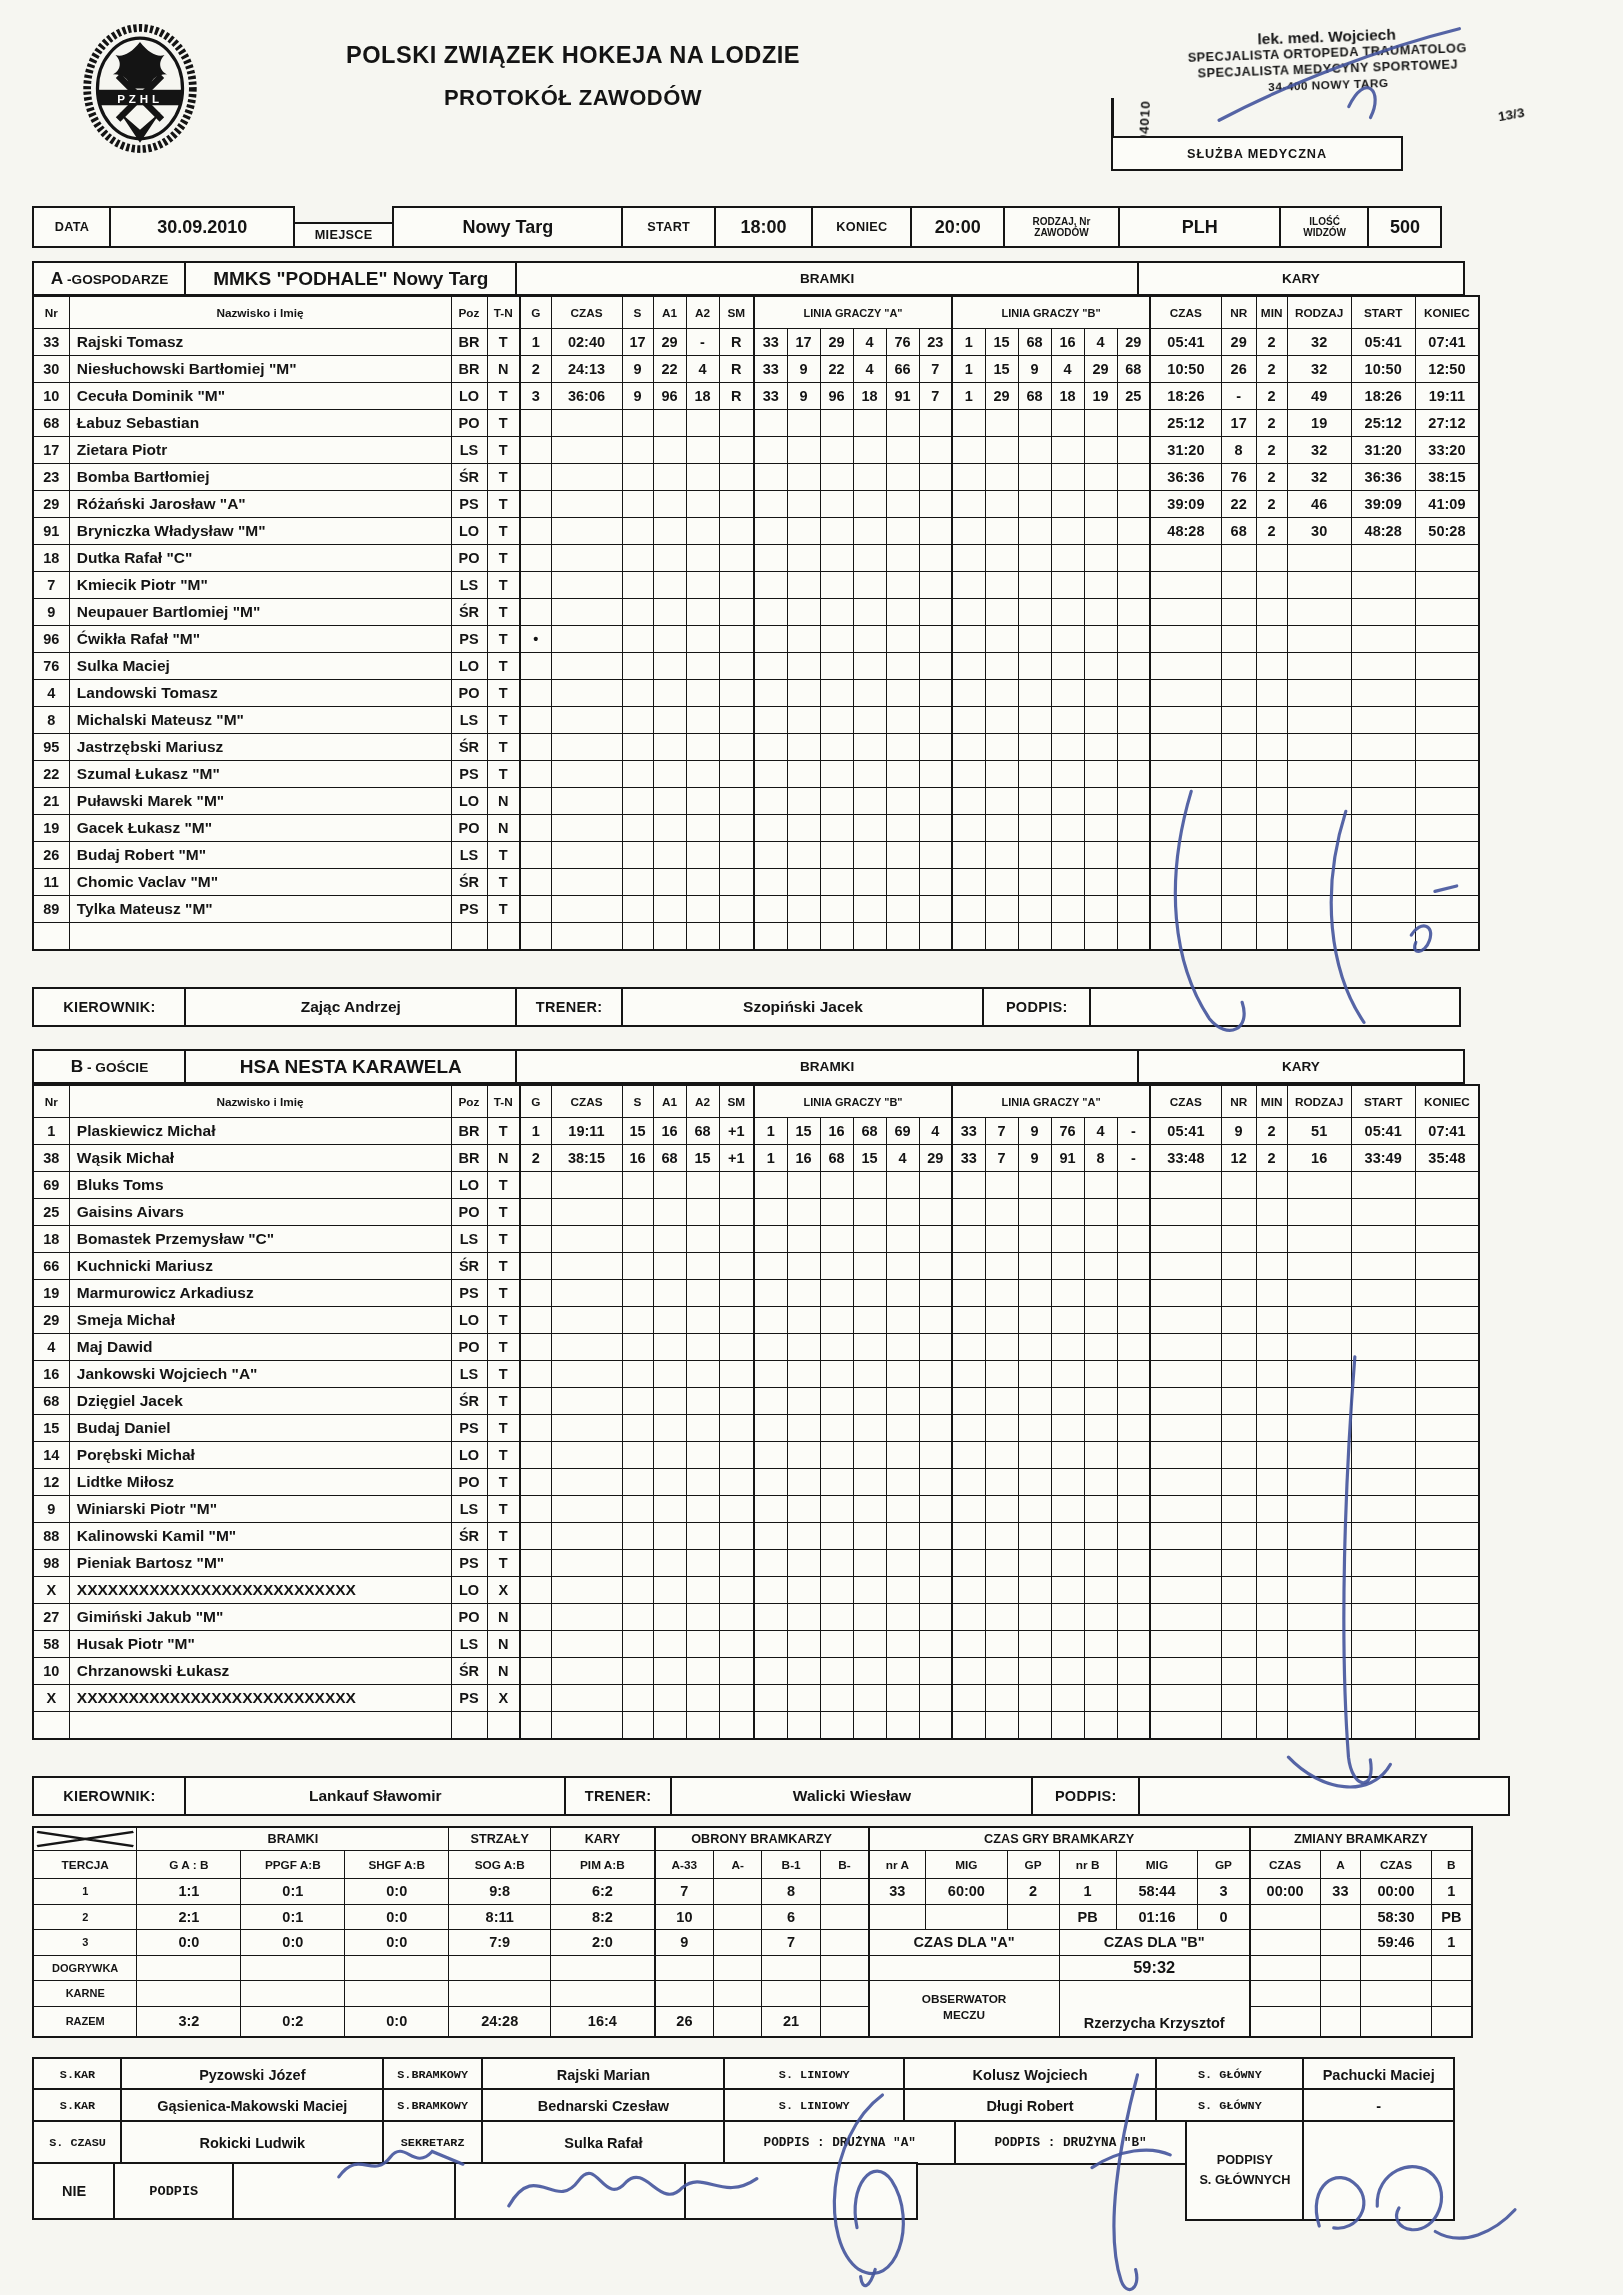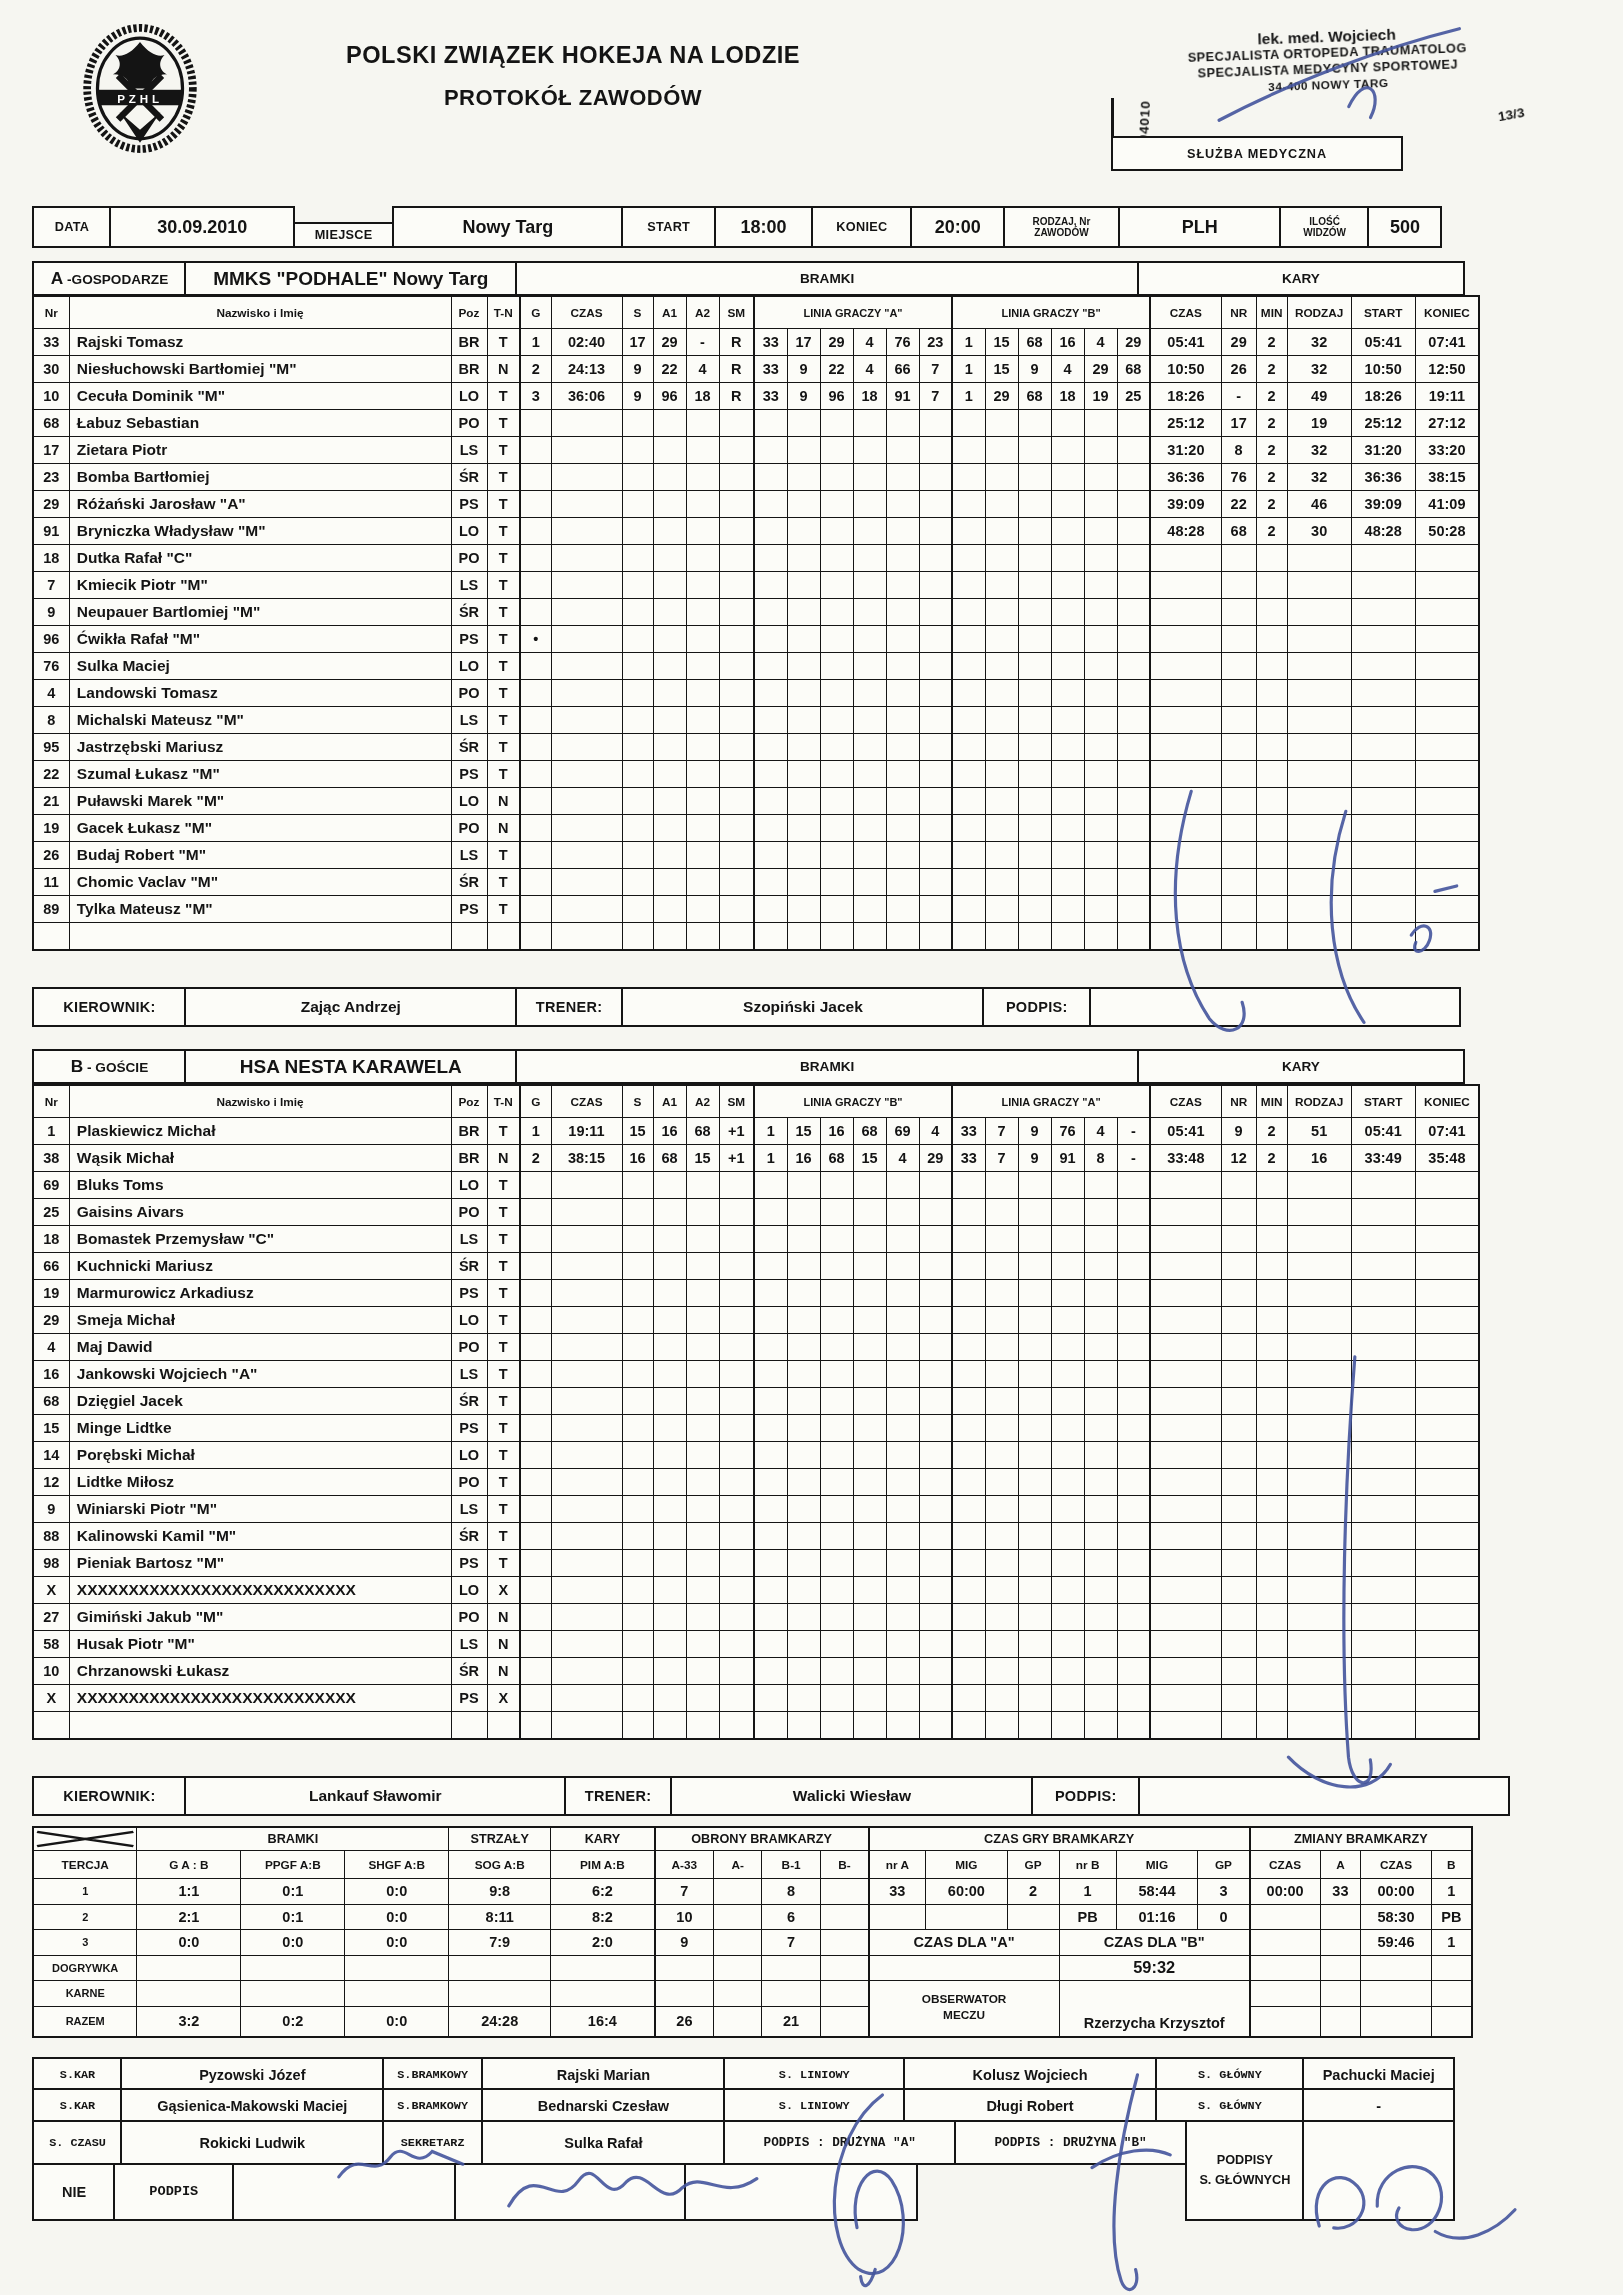--- a/index.html
+++ b/index.html
@@ -33,21 +33,21 @@
              padding:0 0.9px;overflow:hidden;white-space:nowrap;}
   .sumtab td.row-label{font-size:11px;}
   .sumtab td.obs{font-size:11.8px;white-space:pre-line;line-height:1.35;}
   .sumtab td.obsname{vertical-align:bottom;padding-bottom:4.5px;font-size:14.5px;}
   .sumtab td.big{font-size:16.4px;}
   .sumtab tr.razem td{height:29px;}
   .xsvg{display:block;width:100%;height:18px;}
   
   .oname{font-size:14.5px;}
   .olab{font-size:11.8px;font-family:Liberation Mono, monospace;}
-  .orow34{position:absolute;left:32px;display:flex;align-items:center;}
+  .orow34{position:absolute;left:32px;display:flex;align-items:flex-start;}
   .o34left{display:flex;flex-direction:column;}
   .o34left .flexrow2{display:flex;}
   .o34left .flexrow2.second{margin-top:-2.7px;}
   .tall-lab{font-size:12.7px;line-height:1.5;}
   
   .titles{position:absolute;left:291px;width:564px;text-align:center;font-weight:700;}
   .org-title{font-size:23.6px;letter-spacing:0.5px;}
   .doc-title{font-size:22px;margin-top:15.5px;letter-spacing:0.5px;}
   .stamp{position:absolute;left:1132px;top:27px;width:391px;transform:rotate(-2deg);
          filter:blur(0.6px);color:#161616;font-weight:700;text-align:center;line-height:1.25;}
@@ -1272,21 +1272,21 @@
           <td></td>
           <td class="tk"></td>
           <td></td>
           <td></td>
           <td></td>
           <td></td>
           <td></td>
         </tr>
         <tr>
           <td>15</td>
-          <td class="name">Minge Lidtke</td>
+          <td class="name">Budaj Daniel</td>
           <td>PS</td>
           <td>T</td>
           <td class="tk"></td>
           <td></td>
           <td></td>
           <td></td>
           <td></td>
           <td></td>
           <td class="tk"></td>
           <td></td>

